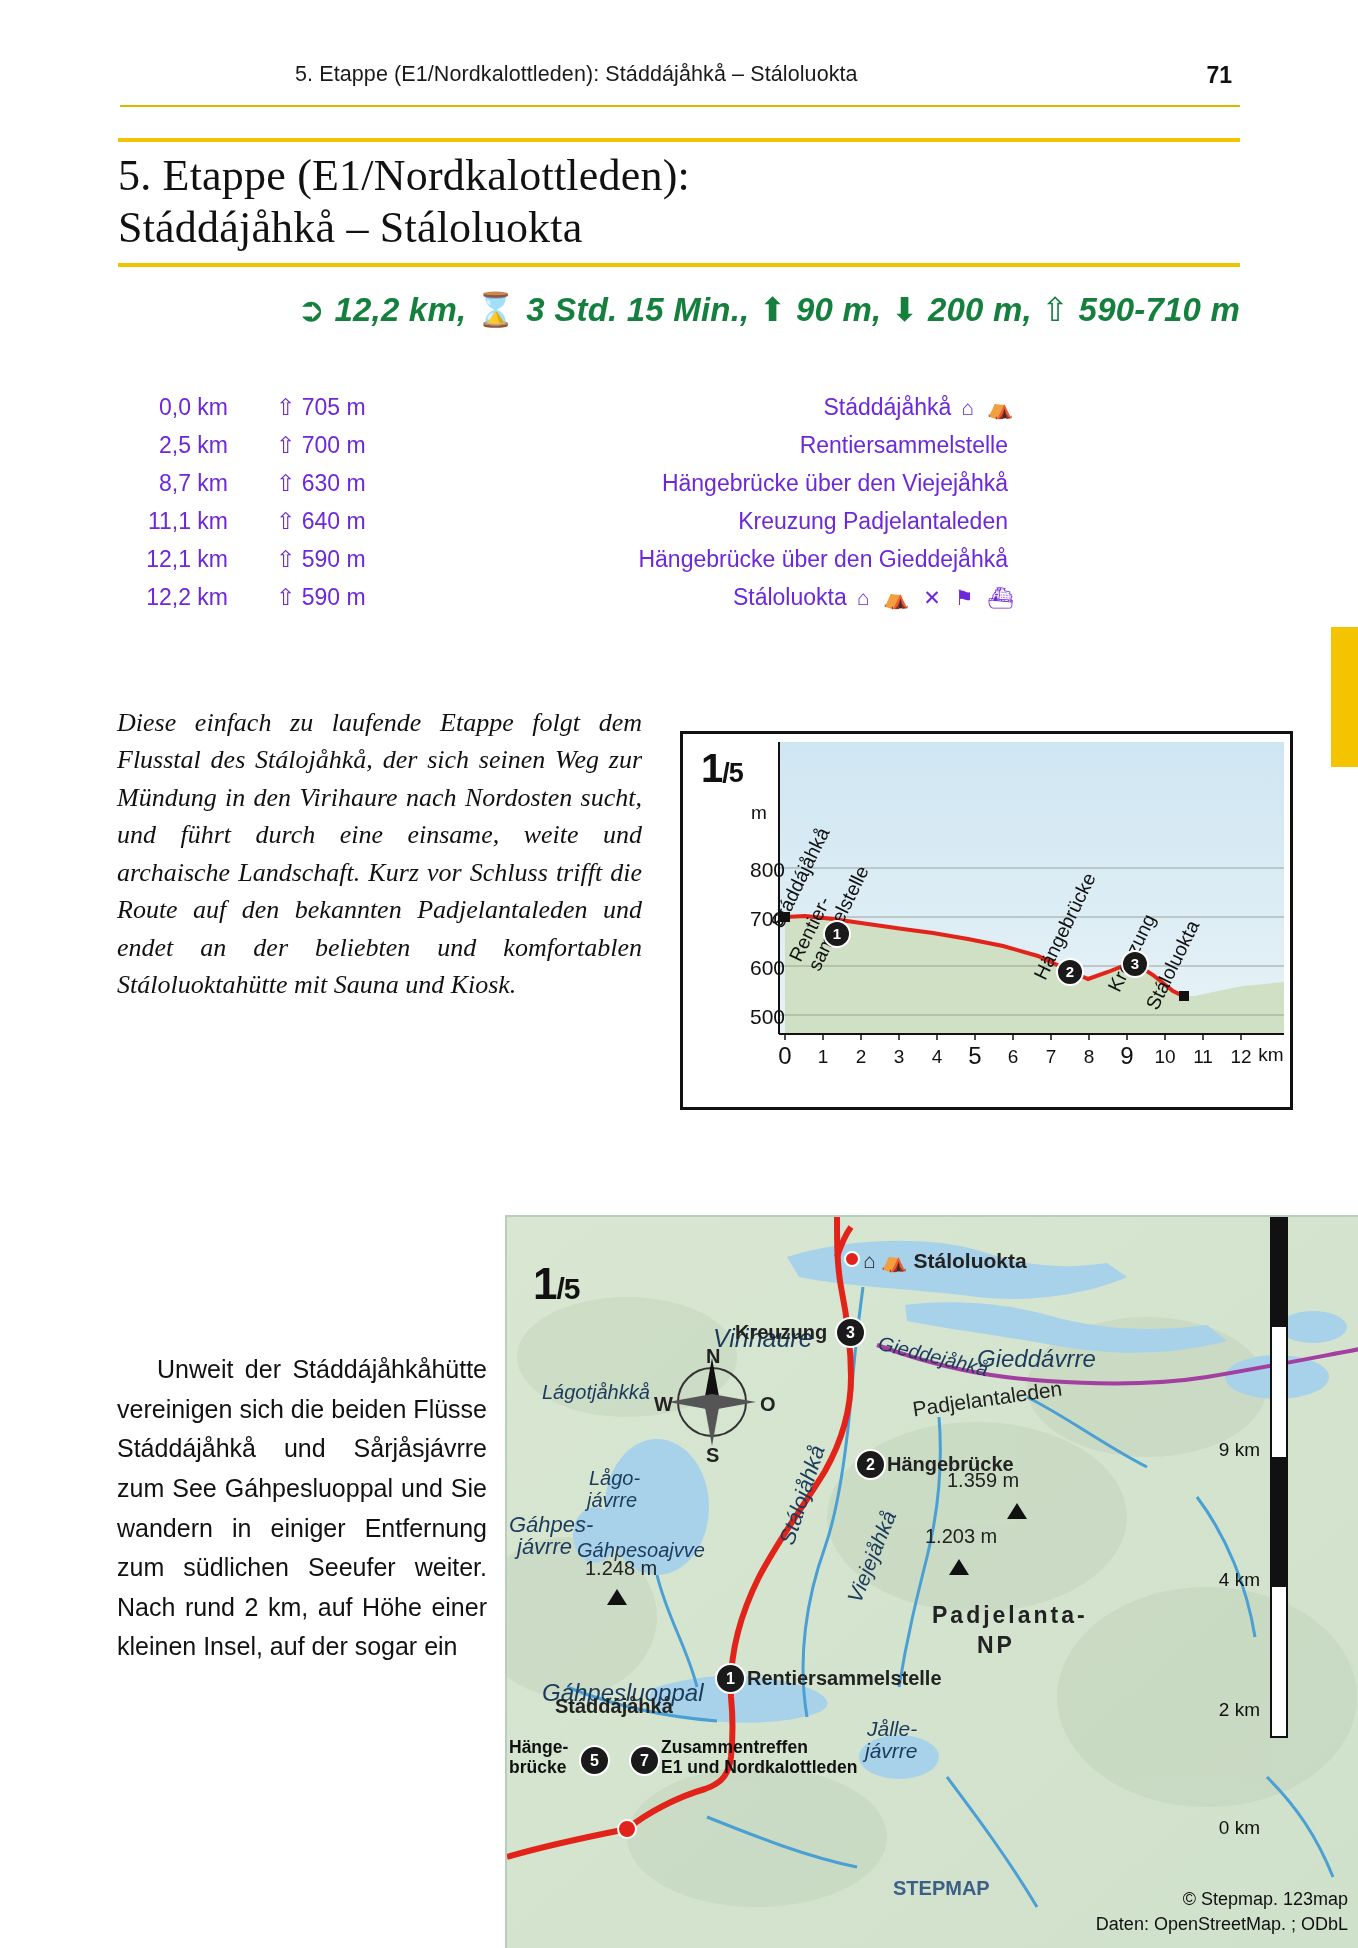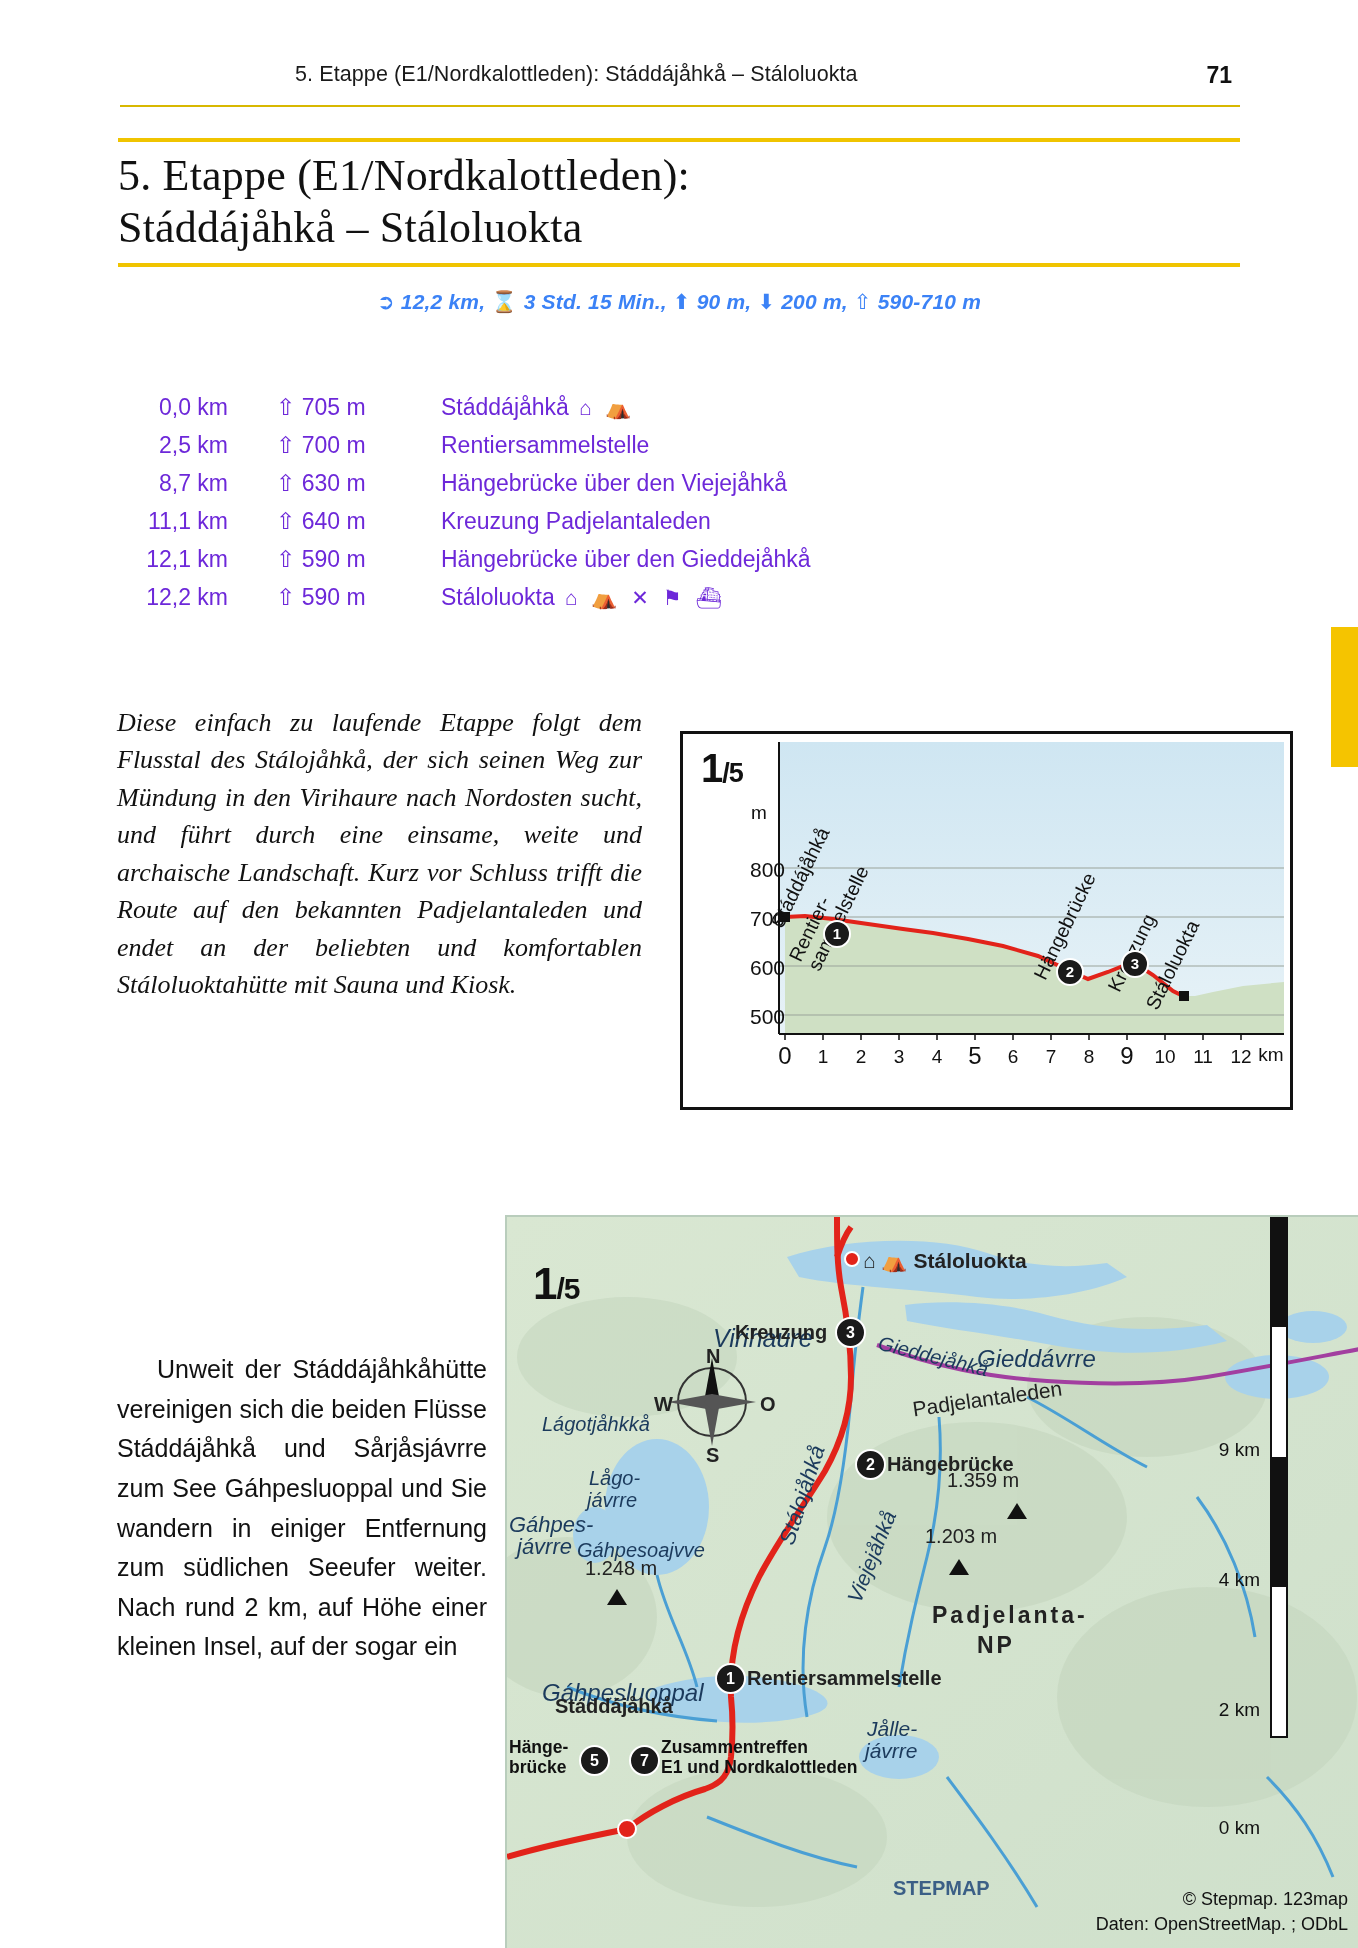--- a/index.html
+++ b/index.html
@@ -83,25 +83,25 @@
     height: 4px;
     background: #f0c400;
   }
 
   
   .summary {
     position: absolute;
     left: 118px;
     top: 290px;
     width: 1122px;
-    text-align: center;
-    font-size: 21px;
+    text-align: right;
+    font-size: 33px;
     font-style: italic;
     font-weight: bold;
-    color: #3b82f6;
+    color: #15803d;
     letter-spacing: 0.2px;
   }
   .summary .ic { font-style: normal; font-weight: normal; }
 
   
   .wp-table {
     position: absolute;
     left: 118px;
     top: 388px;
     width: 900px;
@@ -117,21 +117,21 @@
   .wp-km {
     width: 110px;
     text-align: right;
     padding-right: 0 !important;
   }
   .wp-alt {
     width: 165px;
     text-align: left;
     padding-left: 48px !important;
   }
-  .wp-name { text-align: left; }
+  .wp-name { text-align: right; }
   .wp-icons {
     display: inline-block;
     margin-left: 10px;
     letter-spacing: 4px;
     font-size: 21px;
   }
 
   
   .intro {
     position: absolute;
@@ -578,21 +578,21 @@
     
     <div class="map-label dark bold" style="left:199px;top:128px;font-size:20px">N</div>
     <div class="map-label dark bold" style="left:253px;top:176px;font-size:20px">O</div>
     <div class="map-label dark bold" style="left:199px;top:227px;font-size:20px">S</div>
     <div class="map-label dark bold" style="left:147px;top:176px;font-size:20px">W</div>
 
     
     <div class="map-label" style="left:206px;top:107px;font-size:25px">Virihaure</div>
     <div class="map-label" style="left:370px;top:128px;font-size:20px;transform:rotate(14deg)">Gieddejåhkå</div>
     <div class="map-label" style="left:470px;top:128px;font-size:24px">Gieddávrre</div>
-    <div class="map-label" style="left:35px;top:196px;font-size:20px">Lágotjåhkkå</div>
+    <div class="map-label" style="left:35px;top:164px;font-size:20px">Lágotjåhkkå</div>
     <div class="map-label" style="left:82px;top:250px;font-size:20px">Lågo-</div>
     <div class="map-label" style="left:80px;top:272px;font-size:20px">jávrre</div>
     <div class="map-label" style="left:2px;top:295px;font-size:22px">Gáhpes-</div>
     <div class="map-label" style="left:10px;top:317px;font-size:22px">jávrre</div>
     <div class="map-label" style="left:70px;top:322px;font-size:20px">Gáhpesoajvve</div>
     <div class="map-label" style="left:292px;top:305px;font-size:22px;transform:rotate(-72deg);transform-origin:left bottom">Stálojåhkå</div>
     <div class="map-label" style="left:358px;top:365px;font-size:21px;transform:rotate(-68deg);transform-origin:left bottom">Viejejåhkå</div>
     <div class="map-label" style="left:360px;top:500px;font-size:21px">Jålle-</div>
     <div class="map-label" style="left:358px;top:522px;font-size:21px">jávrre</div>
     <div class="map-label" style="left:35px;top:462px;font-size:24px">Gáhpesluoppal</div>

